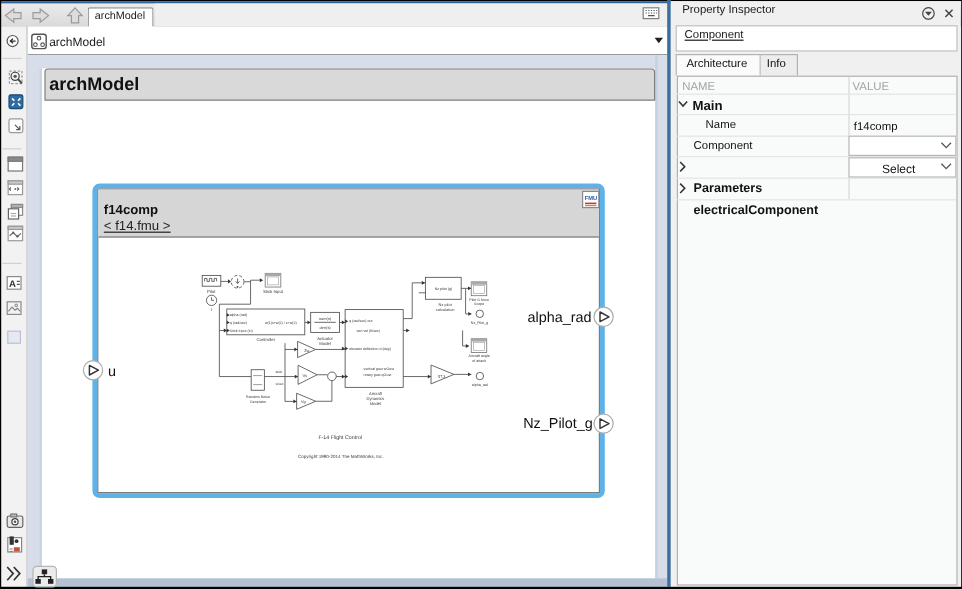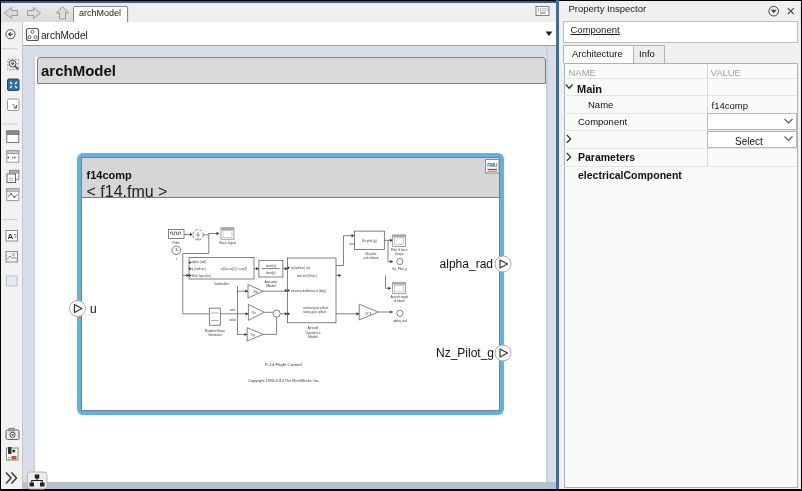--- a/index.html
+++ b/index.html
@@ -36,21 +36,21 @@
 
 <div class="abs" style="left:36.5px;top:57px;width:509px;height:27px;background:#d9d9d9;border:1px solid #7f7f7f;border-radius:3px 3px 0 0;box-sizing:border-box;"></div>
 <div class="abs" style="left:41px;top:62px;font-size:15px;font-weight:bold;color:#111;">archModel</div>
 
 <div class="abs" style="left:77px;top:153px;width:426.5px;height:261.5px;background:#5fb2e8;border-radius:6px;"></div>
 
 <div class="abs" style="left:80.5px;top:156.5px;width:419.5px;height:254.5px;background:#ffffff;border:1px solid #7d7d7d;box-sizing:border-box;"></div>
 
 <div class="abs" style="left:81.5px;top:157.5px;width:417.5px;height:40px;background:#d6d6d6;border-bottom:1px solid #7d7d7d;box-sizing:border-box;"></div>
 <div class="abs" style="left:86.5px;top:169px;font-size:11px;font-weight:bold;color:#111;">f14comp</div>
-<div class="abs" style="left:86.5px;top:183px;font-size:16px;color:#222;">&lt; f14.fmu &gt;</div>
+<div class="abs" style="left:86.5px;top:183px;font-size:11px;color:#222;text-decoration:underline;">&lt; f14.fmu &gt;</div>
 
 <div class="abs" style="left:90px;top:302px;font-size:12px;color:#111;">u</div>
 <div class="abs" style="right:309px;top:257px;font-size:12px;color:#111;">alpha_rad</div>
 <div class="abs" style="right:308px;top:345.5px;font-size:12px;color:#111;">Nz_Pilot_g</div>
 
 <div class="abs" style="left:555.5px;top:0;width:3px;height:488.5px;background:#3c6f9f;"></div>
 
 <div class="abs" style="left:558.5px;top:3px;width:241.5px;height:485.5px;background:#f0f0f0;"></div>
 <div class="abs" style="left:568.5px;top:3px;font-size:9.5px;color:#1a1a1a;">Property Inspector</div>
 

